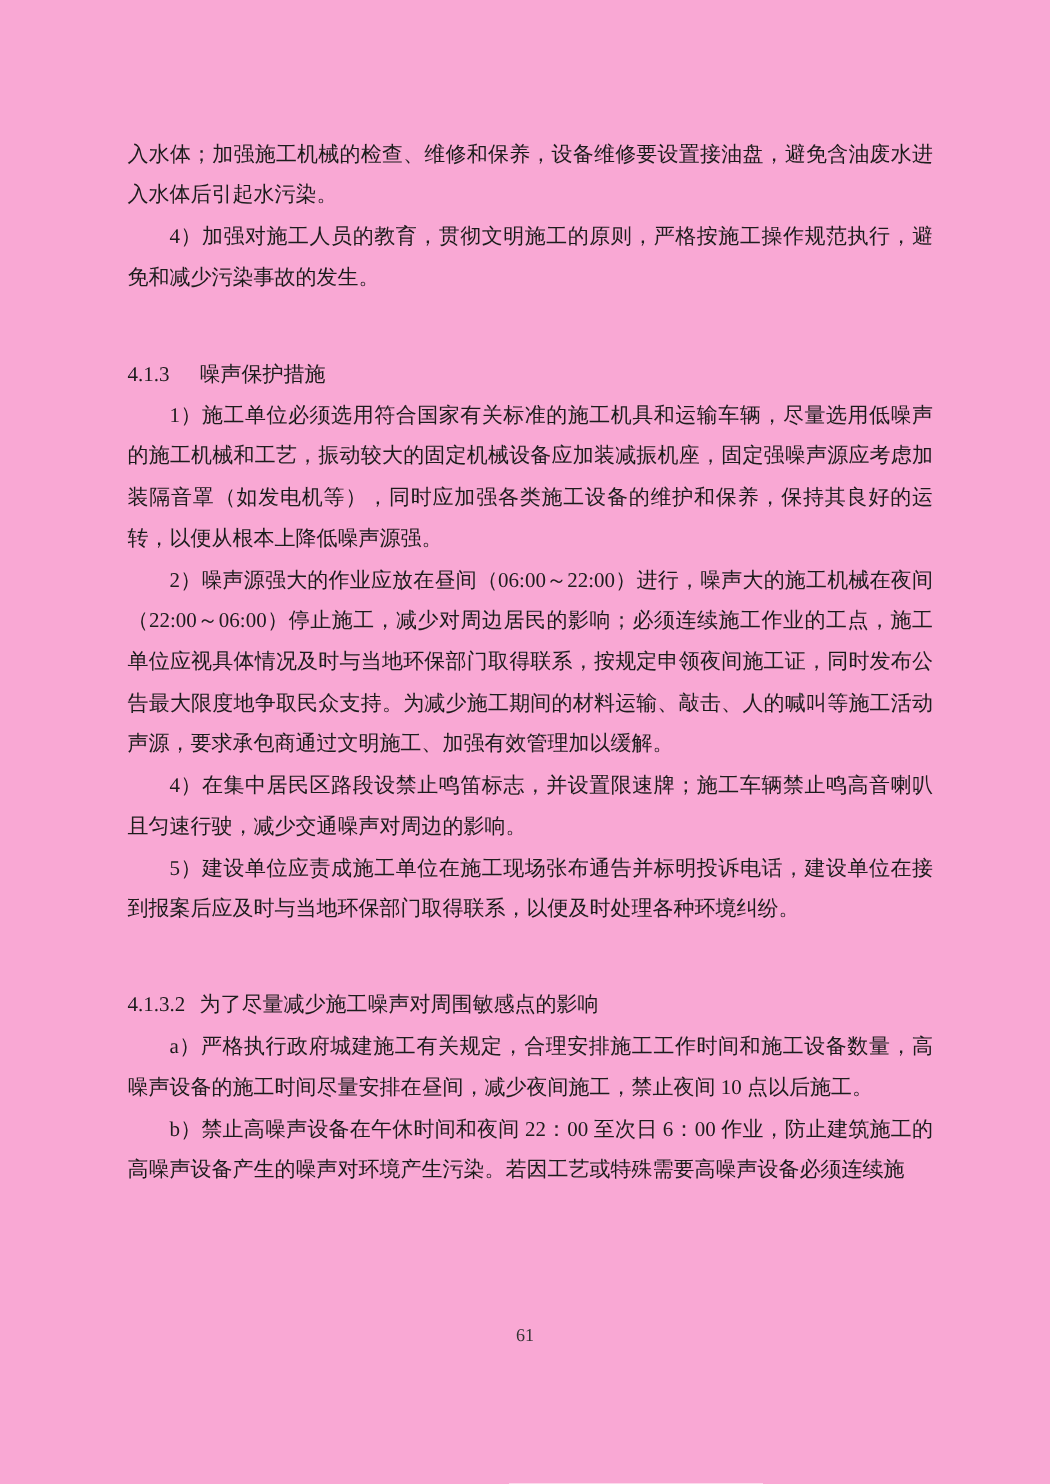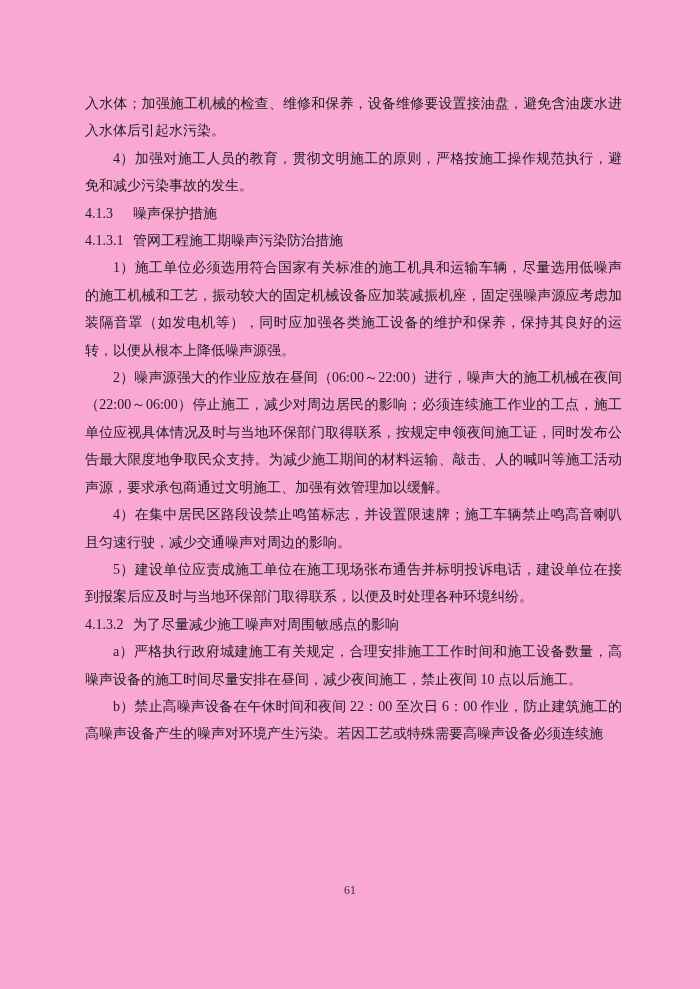--- a/index.html
+++ b/index.html
@@ -35,40 +35,40 @@
   }
   .content p.indent {
     text-indent: 2em;
   }
   .content h3 {
     text-align: left;
   }
   .content h3 .hnum {
     display: inline-block;
     width: 48px;
+    margin-top: 37px;
   }
   .footer {
     position: absolute;
     left: 0;
     top: 883px;
     width: 700px;
     text-align: center;
     font-size: 12px;
     color: #333333;
   }
 </style>
 </head>
 <body>
 
 <div class="page">
   <div class="content">
       <p class="">入水体；加强施工机械的检查、维修和保养，设备维修要设置接油盘，避免含油废水进入水体后引起水污染。</p>
       <p class="indent">4）加强对施工人员的教育，贯彻文明施工的原则，严格按施工操作规范执行，避免和减少污染事故的发生。</p>
       <h3><span class="hnum">4.1.3</span><span>噪声保护措施</span></h3>
-      <h3><span class="hnum">4.1.3.1</span><span>管网工程施工期噪声污染防治措施</span></h3>
       <p class="indent">1）施工单位必须选用符合国家有关标准的施工机具和运输车辆，尽量选用低噪声的施工机械和工艺，振动较大的固定机械设备应加装减振机座，固定强噪声源应考虑加装隔音罩（如发电机等），同时应加强各类施工设备的维护和保养，保持其良好的运转，以便从根本上降低噪声源强。</p>
       <p class="indent">2）噪声源强大的作业应放在昼间（06:00～22:00）进行，噪声大的施工机械在夜间（22:00～06:00）停止施工，减少对周边居民的影响；必须连续施工作业的工点，施工单位应视具体情况及时与当地环保部门取得联系，按规定申领夜间施工证，同时发布公告最大限度地争取民众支持。为减少施工期间的材料运输、敲击、人的喊叫等施工活动声源，要求承包商通过文明施工、加强有效管理加以缓解。</p>
       <p class="indent">4）在集中居民区路段设禁止鸣笛标志，并设置限速牌；施工车辆禁止鸣高音喇叭且匀速行驶，减少交通噪声对周边的影响。</p>
       <p class="indent">5）建设单位应责成施工单位在施工现场张布通告并标明投诉电话，建设单位在接到报案后应及时与当地环保部门取得联系，以便及时处理各种环境纠纷。</p>
       <h3><span class="hnum">4.1.3.2</span><span>为了尽量减少施工噪声对周围敏感点的影响</span></h3>
       <p class="indent">a）严格执行政府城建施工有关规定，合理安排施工工作时间和施工设备数量，高噪声设备的施工时间尽量安排在昼间，减少夜间施工，禁止夜间 10 点以后施工。</p>
       <p class="indent">b）禁止高噪声设备在午休时间和夜间 22：00 至次日 6：00 作业，防止建筑施工的高噪声设备产生的噪声对环境产生污染。若因工艺或特殊需要高噪声设备必须连续施</p>
     </div>
   <div class="footer">
     <span>61</span>

